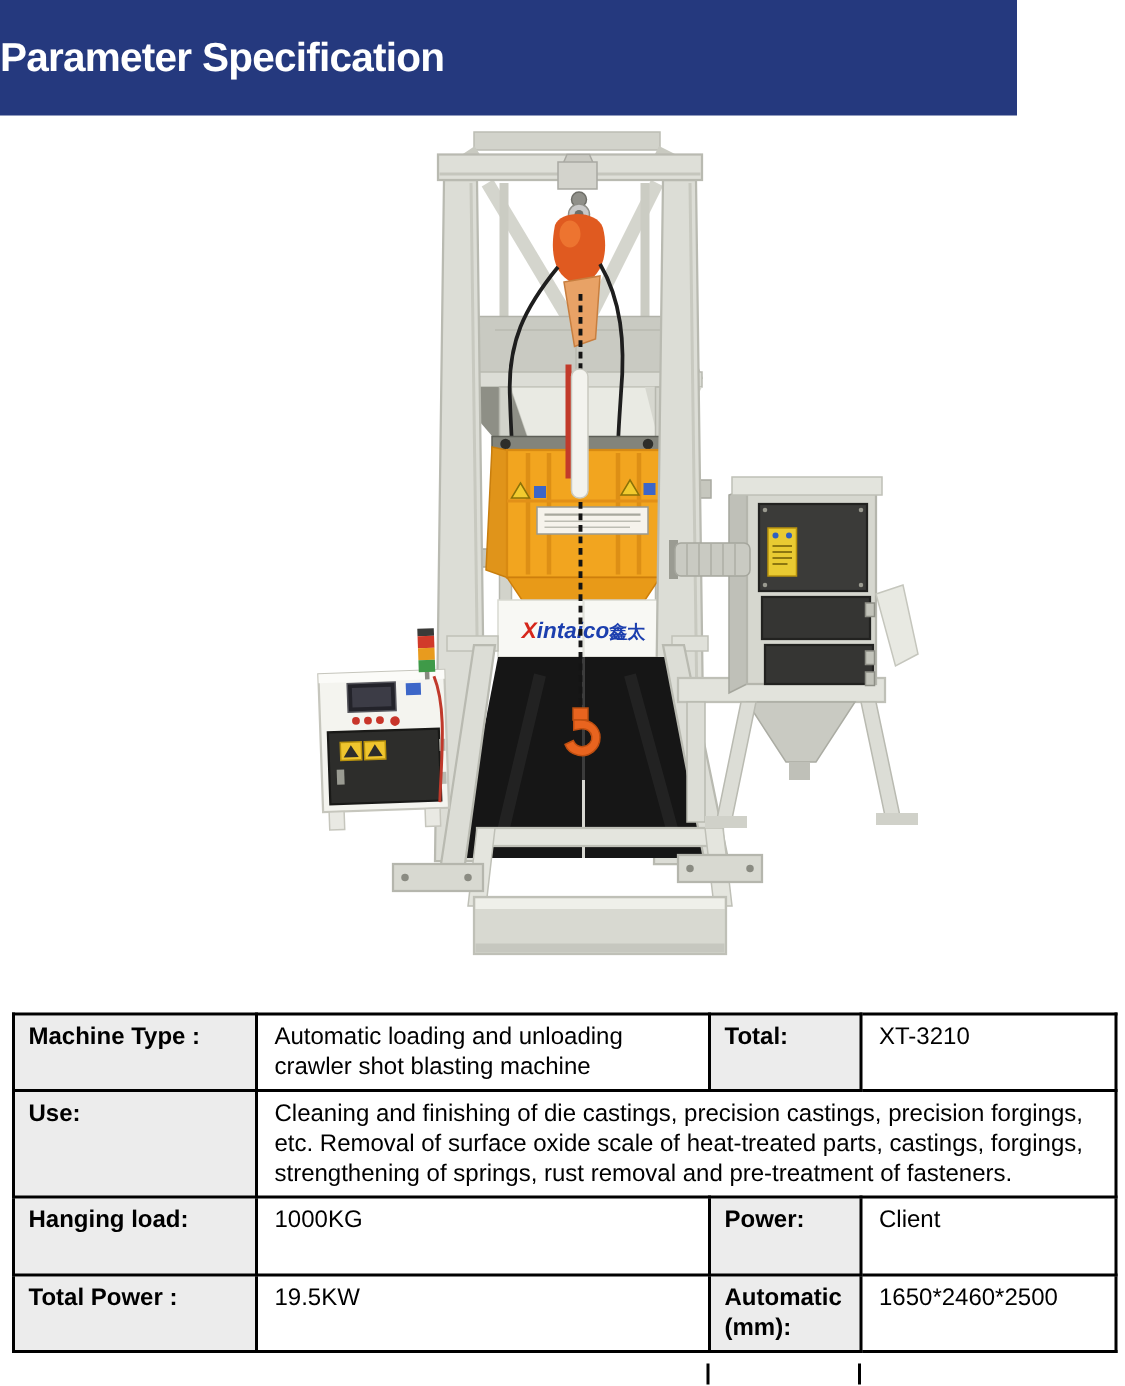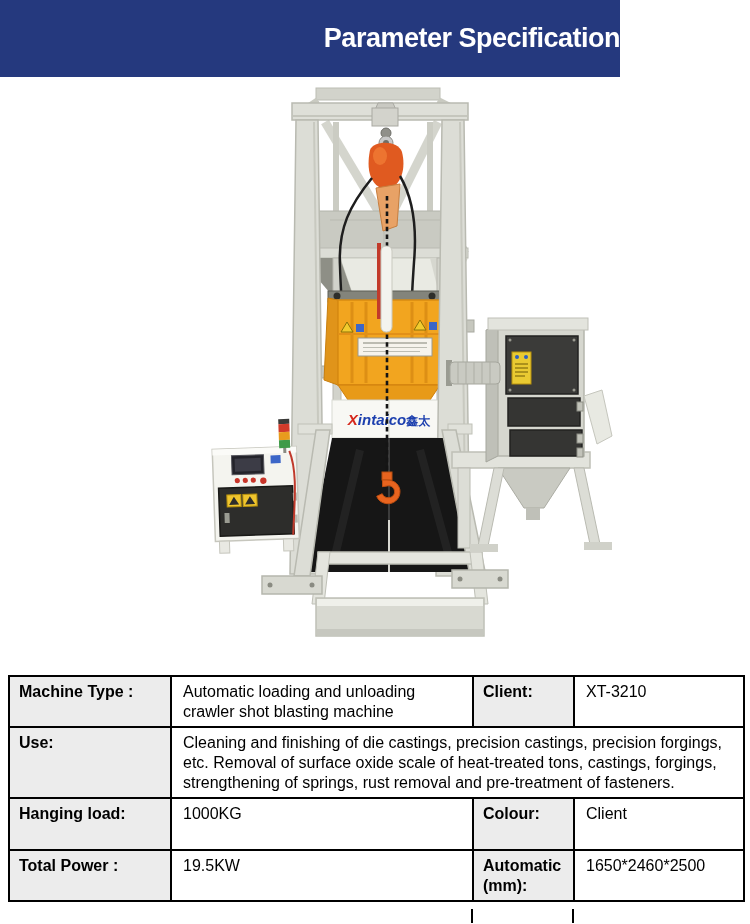--- a/index.html
+++ b/index.html
@@ -1,22 +1,22 @@
 <!DOCTYPE html>
 <html><head>
 <meta charset="utf-8">
 <style>
   html,body{margin:0;padding:0;}
   body{
     width:750px;height:924px;position:relative;overflow:hidden;
     background:#ffffff;font-family:"Liberation Sans",sans-serif;color:#000;
   }
   .banner{
-    position:absolute;top:0;left:0;width:620px;height:77px;
-    background:#25397E;display:flex;align-items:center;justify-content:flex-end;
+    position:absolute;top:0;left:0;width:678px;height:77px;
+    background:#25397E;display:flex;align-items:center;justify-content:flex-start;
   }
   .banner-title{
     color:#fff;font-size:27px;font-weight:bold;letter-spacing:-0.5px;margin:0;
   }
   .machine-wrap{position:absolute;top:77px;left:0;width:750px;height:566px;}
   table.spec{
     position:absolute;top:675px;left:8px;width:735px;
     border-collapse:collapse;table-layout:fixed;font-size:16px;line-height:20px;
   }
   table.spec td{
@@ -244,31 +244,31 @@
   <colgroup>
     <col style="width:162px">
       <col style="width:302px">
       <col style="width:101px">
       <col style="width:170px">
   </colgroup>
   <tbody>
       <tr style="height:44px">
     <td class="lbl">Machine Type :</td>
     <td>Automatic loading and unloading crawler shot blasting machine</td>
-    <td class="lbl">Client:</td>
+    <td class="lbl">Total:</td>
     <td>XT-3210</td>
   </tr>
   <tr style="height:68px">
     <td class="lbl">Use:</td>
-    <td colspan="3">Cleaning and finishing of die castings, precision castings, precision forgings, etc. Removal of surface oxide scale of heat-treated tons, castings, forgings, strengthening of springs, rust removal and pre-treatment of fasteners.</td>
+    <td colspan="3">Cleaning and finishing of die castings, precision castings, precision forgings, etc. Removal of surface oxide scale of heat-treated parts, castings, forgings, strengthening of springs, rust removal and pre-treatment of fasteners.</td>
   </tr>
   <tr style="height:52px">
     <td class="lbl">Hanging load:</td>
     <td>1000KG</td>
-    <td class="lbl">Colour:</td>
+    <td class="lbl">Power:</td>
     <td>Client</td>
   </tr>
   <tr style="height:41px">
     <td class="lbl">Total Power :</td>
     <td>19.5KW</td>
     <td class="lbl">Automatic (mm):</td>
     <td>1650*2460*2500</td>
   </tr>
 </tbody>
   </table>

